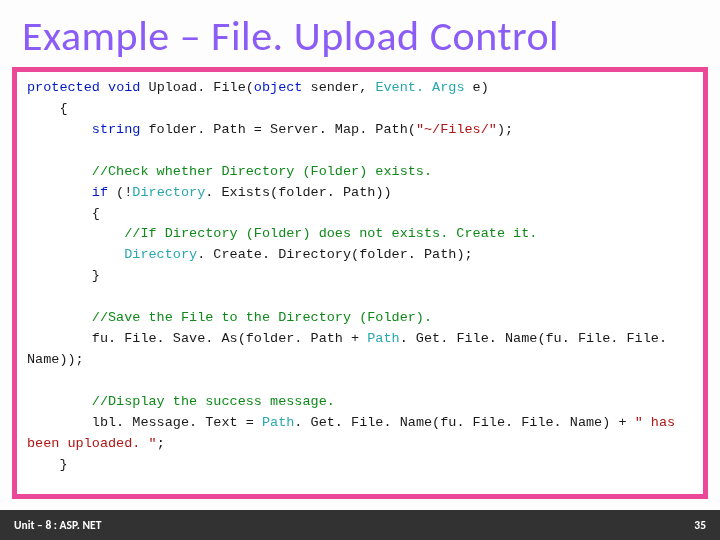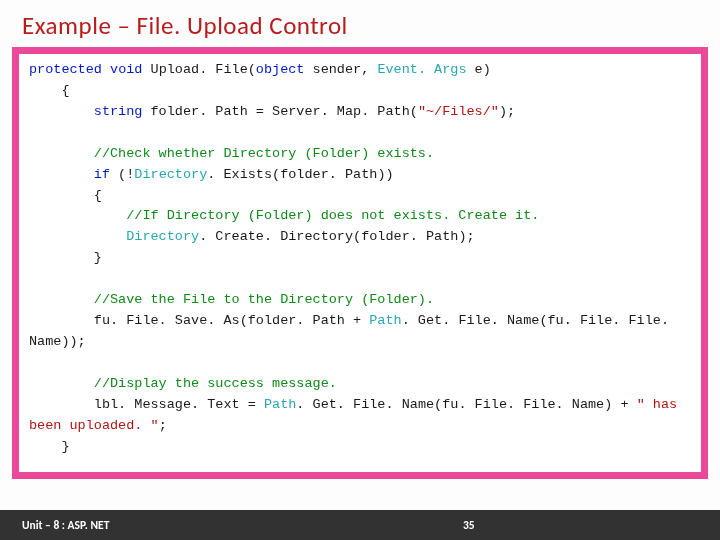--- a/index.html
+++ b/index.html
@@ -5,29 +5,29 @@
   * { margin: 0; padding: 0; box-sizing: border-box; }
   body {
     width: 720px;
     height: 540px;
     background: #fdfdfd;
     font-family: Calibri, Arial, sans-serif;
     position: relative;
     overflow: hidden;
   }
   .slide-title {
-    font-size: 25px;
+    font-size: 42px;
     font-weight: 400;
-    color: #b91c1c;
+    color: #8b5cf6;
     padding: 10px 0 6px 22px;
     letter-spacing: 0.5px;
   }
   .code-box {
     margin: 0 12px;
-    border: 7px solid #ec4899;
+    border: 5px solid #ec4899;
     background: #fff;
     padding: 6px 10px 8px 10px;
     height: 432px;
   }
   pre.code {
     font-family: Consolas, "Courier New", monospace;
     font-size: 13.5px;
     line-height: 1.55;
     white-space: pre-wrap;
     word-wrap: break-word;
@@ -40,24 +40,24 @@
   .footer {
     position: absolute;
     left: 0; right: 0; bottom: 0;
     height: 30px;
     background: #323232;
     color: #fff;
     font-size: 11.5px;
     font-weight: 700;
     display: flex;
     align-items: center;
-    padding: 0 22px;
+    padding: 0 14px;
   }
   .footer .left  { flex: 0 0 auto; }
-  .footer .mid   { flex: 1 1 auto; text-align: center; padding-left: 130px; }
+  .footer .mid   { flex: 1 1 auto; text-align: right; padding-left: 130px; }
   .footer .right { flex: 0 0 auto; }
 </style>
 </head>
 <body>
 
 <div class="slide-title">Example – File. Upload Control</div>
 
 <div class="code-box">
 <pre class="code"><span class="kw">protected</span> <span class="kw">void</span><span> Upload. File(</span><span class="kw">object</span><span> sender, </span><span class="typ">Event. Args</span><span> e)</span>
 <span>    {</span>

